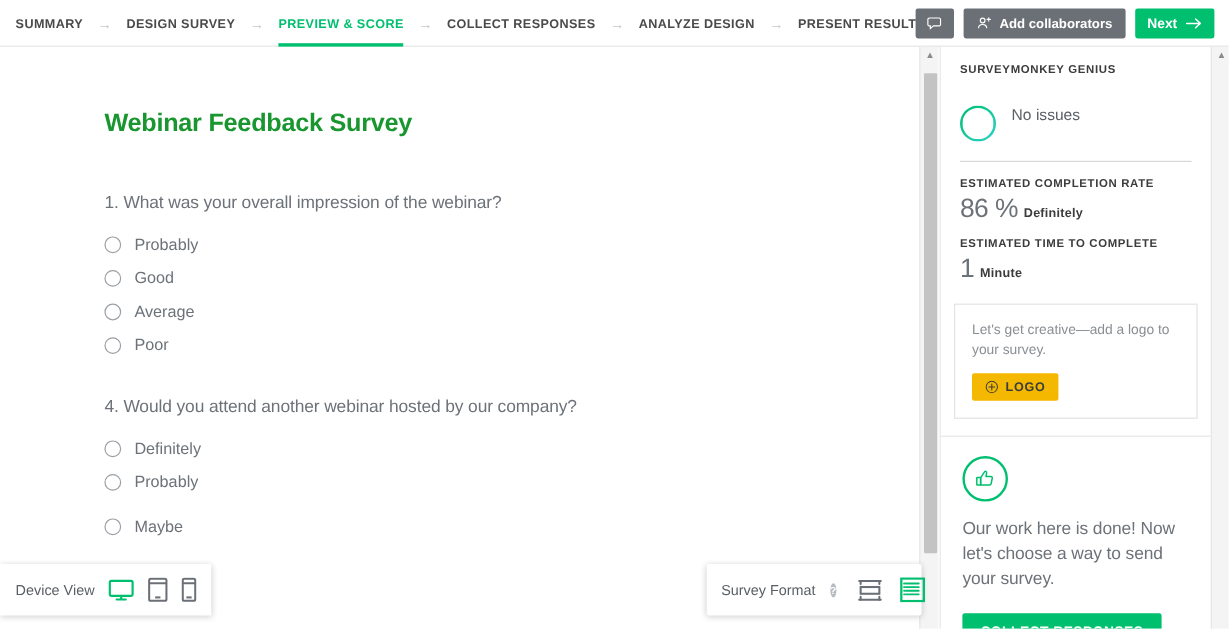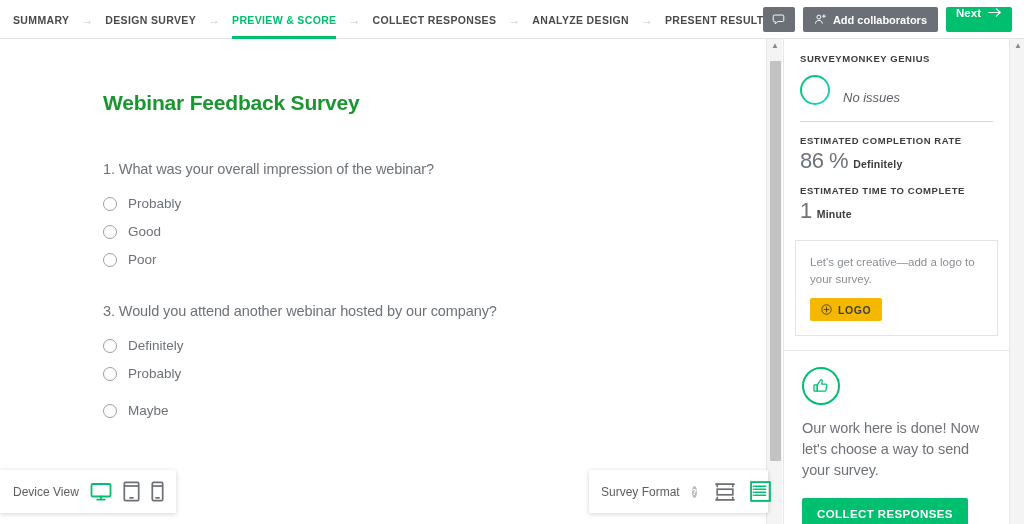--- a/index.html
+++ b/index.html
@@ -69,28 +69,28 @@
     cursor: pointer;
     font-family: "Liberation Sans", sans-serif;
   }
   .btn-next {
     height: 25px; min-width: 66px;
     background: #00bf6f;
     border: none; border-radius: 2px;
     color: #ffffff;
     font-size: 11.5px; font-weight: bold;
     padding: 0 10px;
-    display: flex; align-items: flex-start; justify-content: center; gap: 7px;
+    display: flex; align-items: center; justify-content: center; gap: 7px;
     cursor: pointer;
     font-family: "Liberation Sans", sans-serif;
   }
 
   
   .main-area {
-    position: absolute; left: 16px; top: 39px;
+    position: absolute; left: 0; top: 39px;
     width: 766px; height: 485px;
     background: #ffffff;
     overflow: hidden;
   }
   .survey-canvas { padding: 52px 0 0 87px; }
   .survey-title {
     font-size: 21px; font-weight: bold;
     color: #19962f;
     letter-spacing: -0.2px;
     margin-bottom: 46px;
@@ -146,23 +146,22 @@
     overflow: hidden;
   }
   .genius-section { padding: 14px 16px 0 16px; }
   .side-heading {
     font-size: 9.5px; font-weight: bold;
     letter-spacing: 0.55px;
     color: #3c3c3c;
     text-transform: uppercase;
   }
   .genius-row {
-    display: flex; align-items: flex-end; gap: 13px;
-    margin-top: 11px;
-    font-style: italic;
+    display: flex; align-items: flex-start; gap: 13px;
+    margin-top: 24px;
   }
   .genius-ring {
     width: 30px; height: 30px; border-radius: 50%;
     border: 2.5px solid #1ec9a0;
     flex: 0 0 auto;
     background:
       linear-gradient(#fff,#fff) padding-box,
       linear-gradient(135deg,#00bf6f,#2ad2c9) border-box;
     border-color: transparent;
   }
@@ -350,26 +349,30 @@
         <div class="choice">
           <span class="radio"></span>
           <span class="choice-label">Probably</span>
         </div>
         <div class="choice">
           <span class="radio"></span>
           <span class="choice-label">Good</span>
         </div>
         <div class="choice">
           <span class="radio"></span>
+          <span class="choice-label">Average</span>
+        </div>
+        <div class="choice">
+          <span class="radio"></span>
           <span class="choice-label">Poor</span>
         </div>
       </div>
 
       <div class="question-block" style="margin-top:24px;">
-        <div class="question-text">3. Would you attend another webinar hosted by our company?</div>
+        <div class="question-text">4. Would you attend another webinar hosted by our company?</div>
 
         <div class="choice">
           <span class="radio"></span>
           <span class="choice-label">Definitely</span>
         </div>
         <div class="choice" style="margin-bottom:22px;">
           <span class="radio"></span>
           <span class="choice-label">Probably</span>
         </div>
         <div class="choice">

